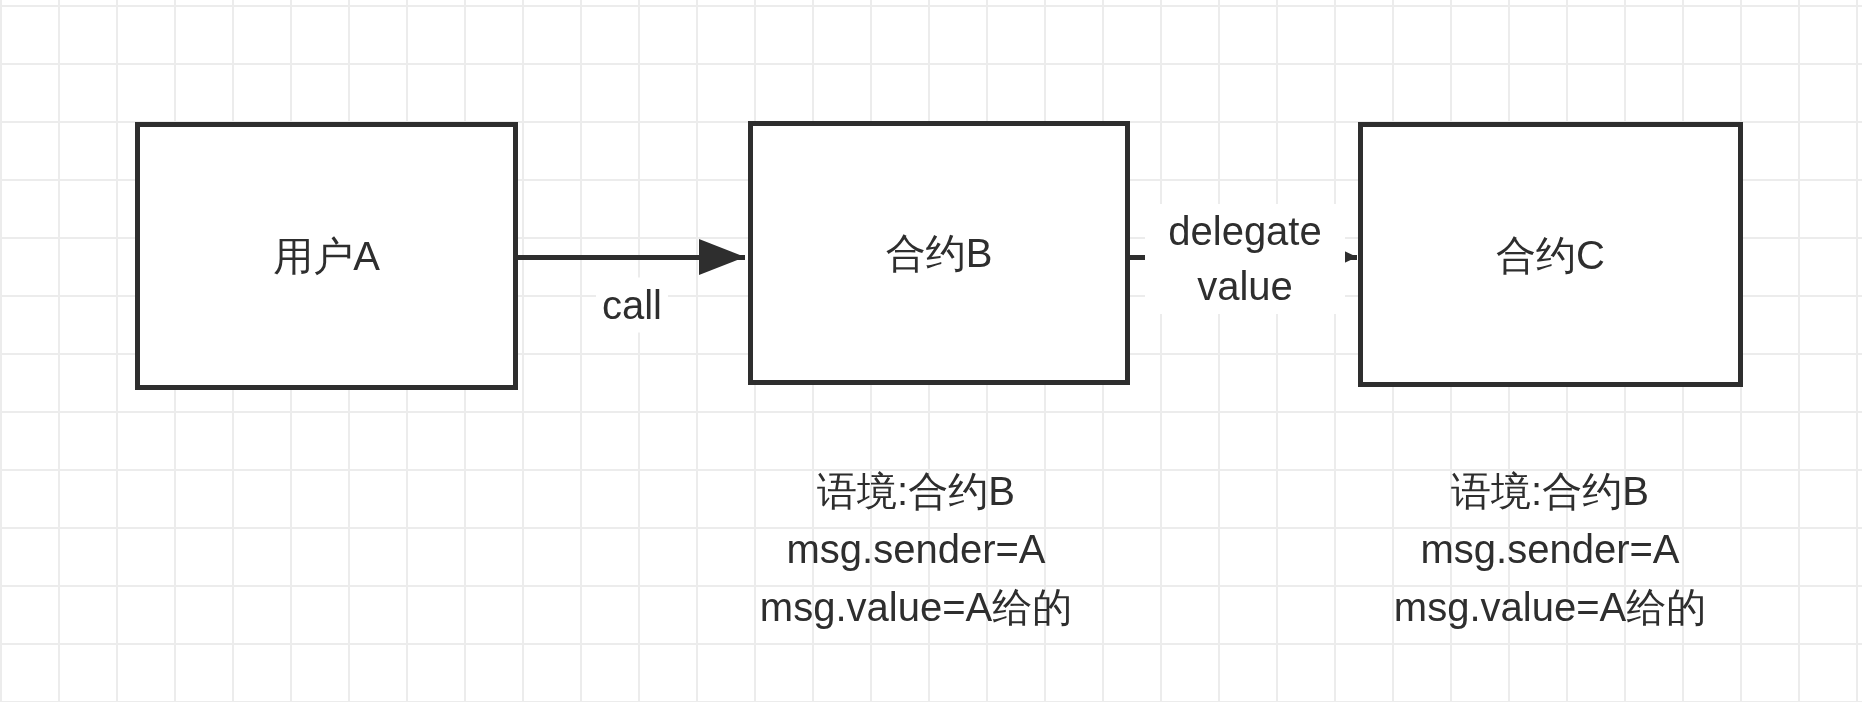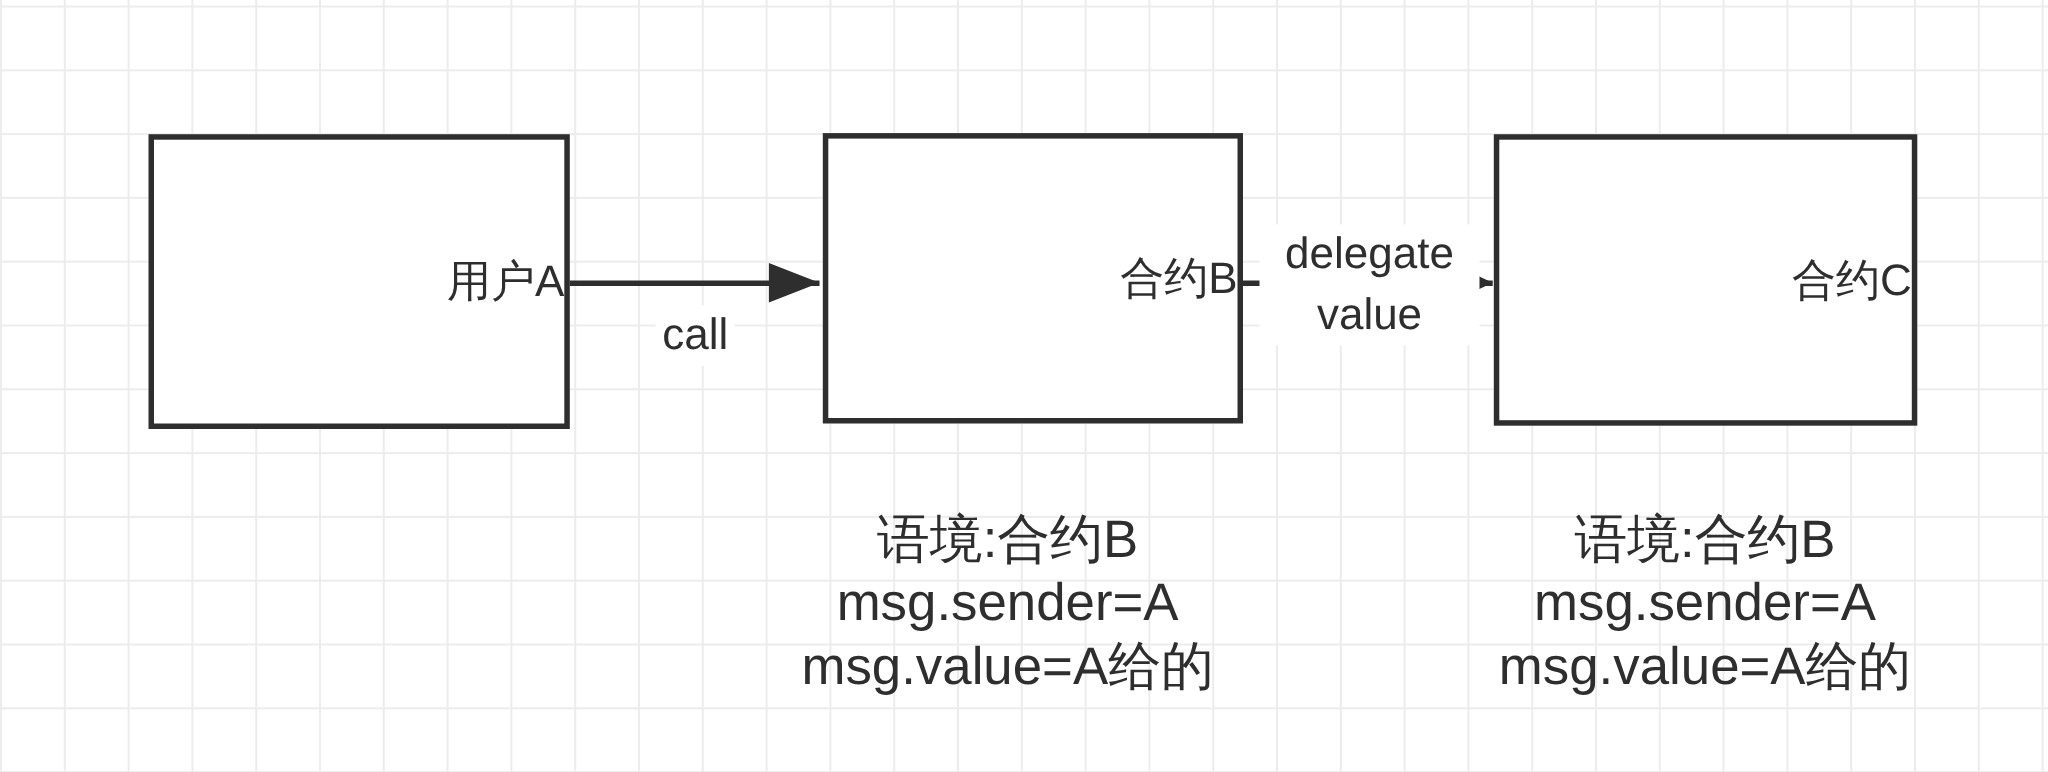--- a/index.html
+++ b/index.html
@@ -25,21 +25,21 @@
     background-position: 0 5px;
     font-family: "Liberation Sans", "DejaVu Sans", sans-serif;
     color: var(--stroke);
   }
   .node {
     position: absolute;
     background: #ffffff;
     border: 5px solid var(--stroke);
     display: flex;
     align-items: center;
-    justify-content: flex-end;
+    justify-content: center;
     box-sizing: border-box;
   }
   .node-label {
     font-size: 40px;
     line-height: 1.2;
     white-space: nowrap;
   }
   #node-user-a     { left: 135px;  top: 122px; width: 383px; height: 268px; }
   #node-contract-b { left: 748px;  top: 121px; width: 382px; height: 264px; }
   #node-contract-c { left: 1358px; top: 122px; width: 385px; height: 265px; }
@@ -86,21 +86,21 @@
     left: 1245px; top: 259px;
     white-space: normal;
     width: 200px;
     padding: 0;
   }
 
   .note {
     position: absolute;
     transform: translateX(-50%);
     text-align: center;
-    font-size: 48px;
+    font-size: 40px;
     line-height: 58px;
     white-space: nowrap;
   }
   #note-b { left: 916px;  top: 462px; }
   #note-c { left: 1550px; top: 462px; }
 </style>
 </head>
 <body>
 
 <div class="canvas">

